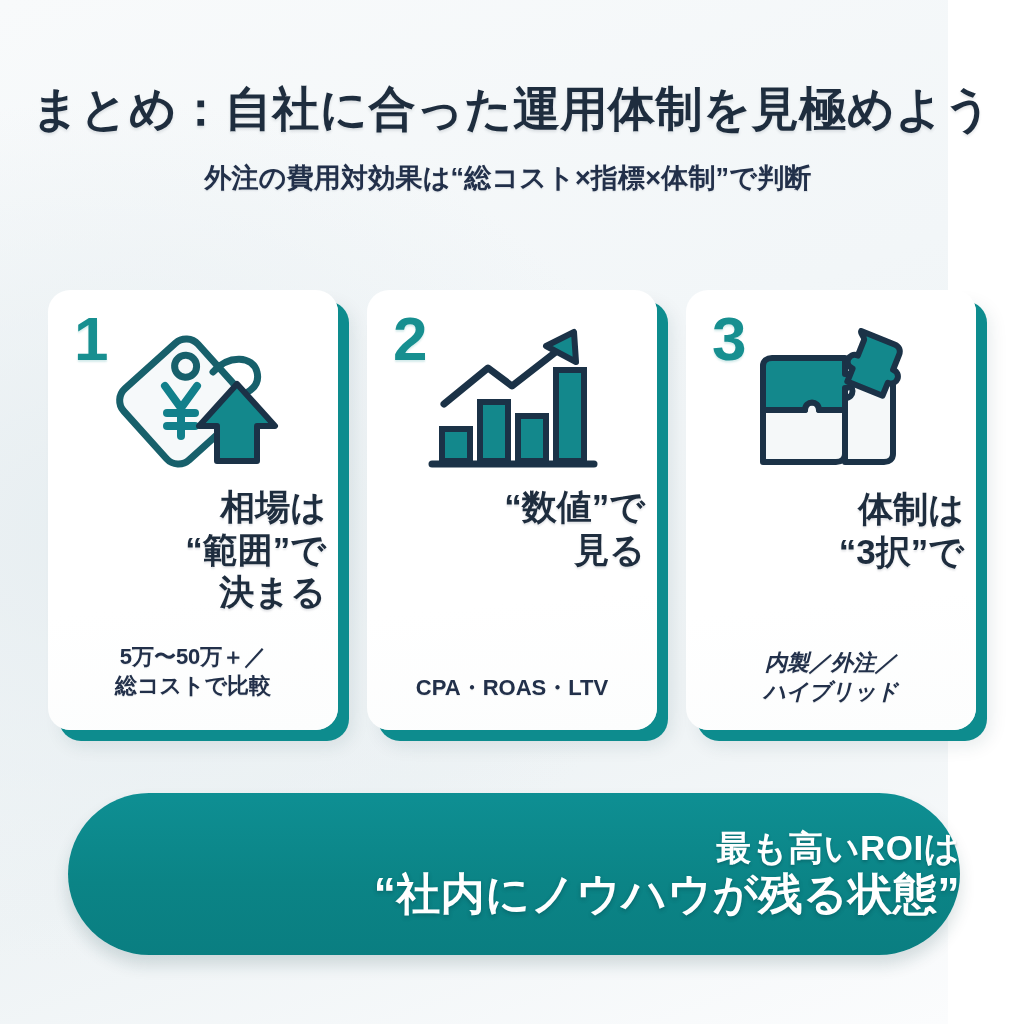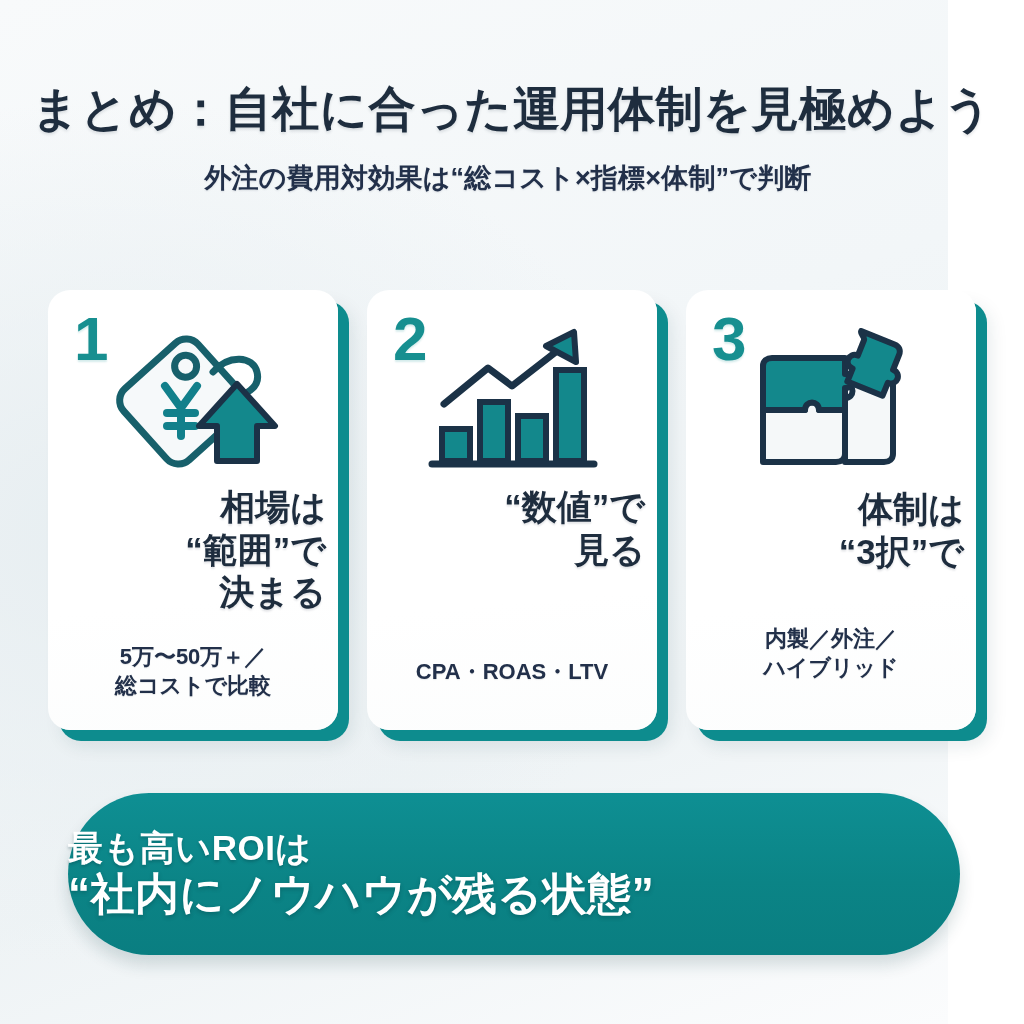--- a/index.html
+++ b/index.html
@@ -124,37 +124,37 @@
     line-height: 1.32;
     letter-spacing: 0px;
     text-shadow: 0 1px 1px rgba(30,45,62,0.10);
   }
   .card-sub .sline { display: block; }
 
   
   .card-1 .card-title { top: 196px; }
   .card-1 .card-sub { bottom: 30px; }
   .card-2 .card-title { top: 196px; }
-  .card-2 .card-sub { bottom: 44px; }
+  .card-2 .card-sub { bottom: 28px; }
   .card-3 .card-title { top: 198px; }
-  .card-3 .card-sub { bottom: 48px; }
+  .card-3 .card-sub { bottom: 24px; font-style: italic; }
 
   
   .banner {
     position: absolute;
     left: 68px;
     top: 793px;
     width: 892px;
     height: 162px;
     background: linear-gradient(180deg, #0e8f93 0%, #0b8486 55%, #0a7e81 100%);
     border-radius: 82px;
     box-shadow: 0 10px 16px rgba(20,60,70,0.16);
     display: flex;
     flex-direction: column;
-    align-items: flex-start;
+    align-items: flex-end;
     justify-content: center;
     box-sizing: border-box;
   }
   .banner-line1 {
     color: #ffffff;
     font-size: 35px;
     font-weight: bold;
     line-height: 1.15;
     letter-spacing: 0.5px;
     text-shadow: 0 2px 3px rgba(0,50,55,0.30);

